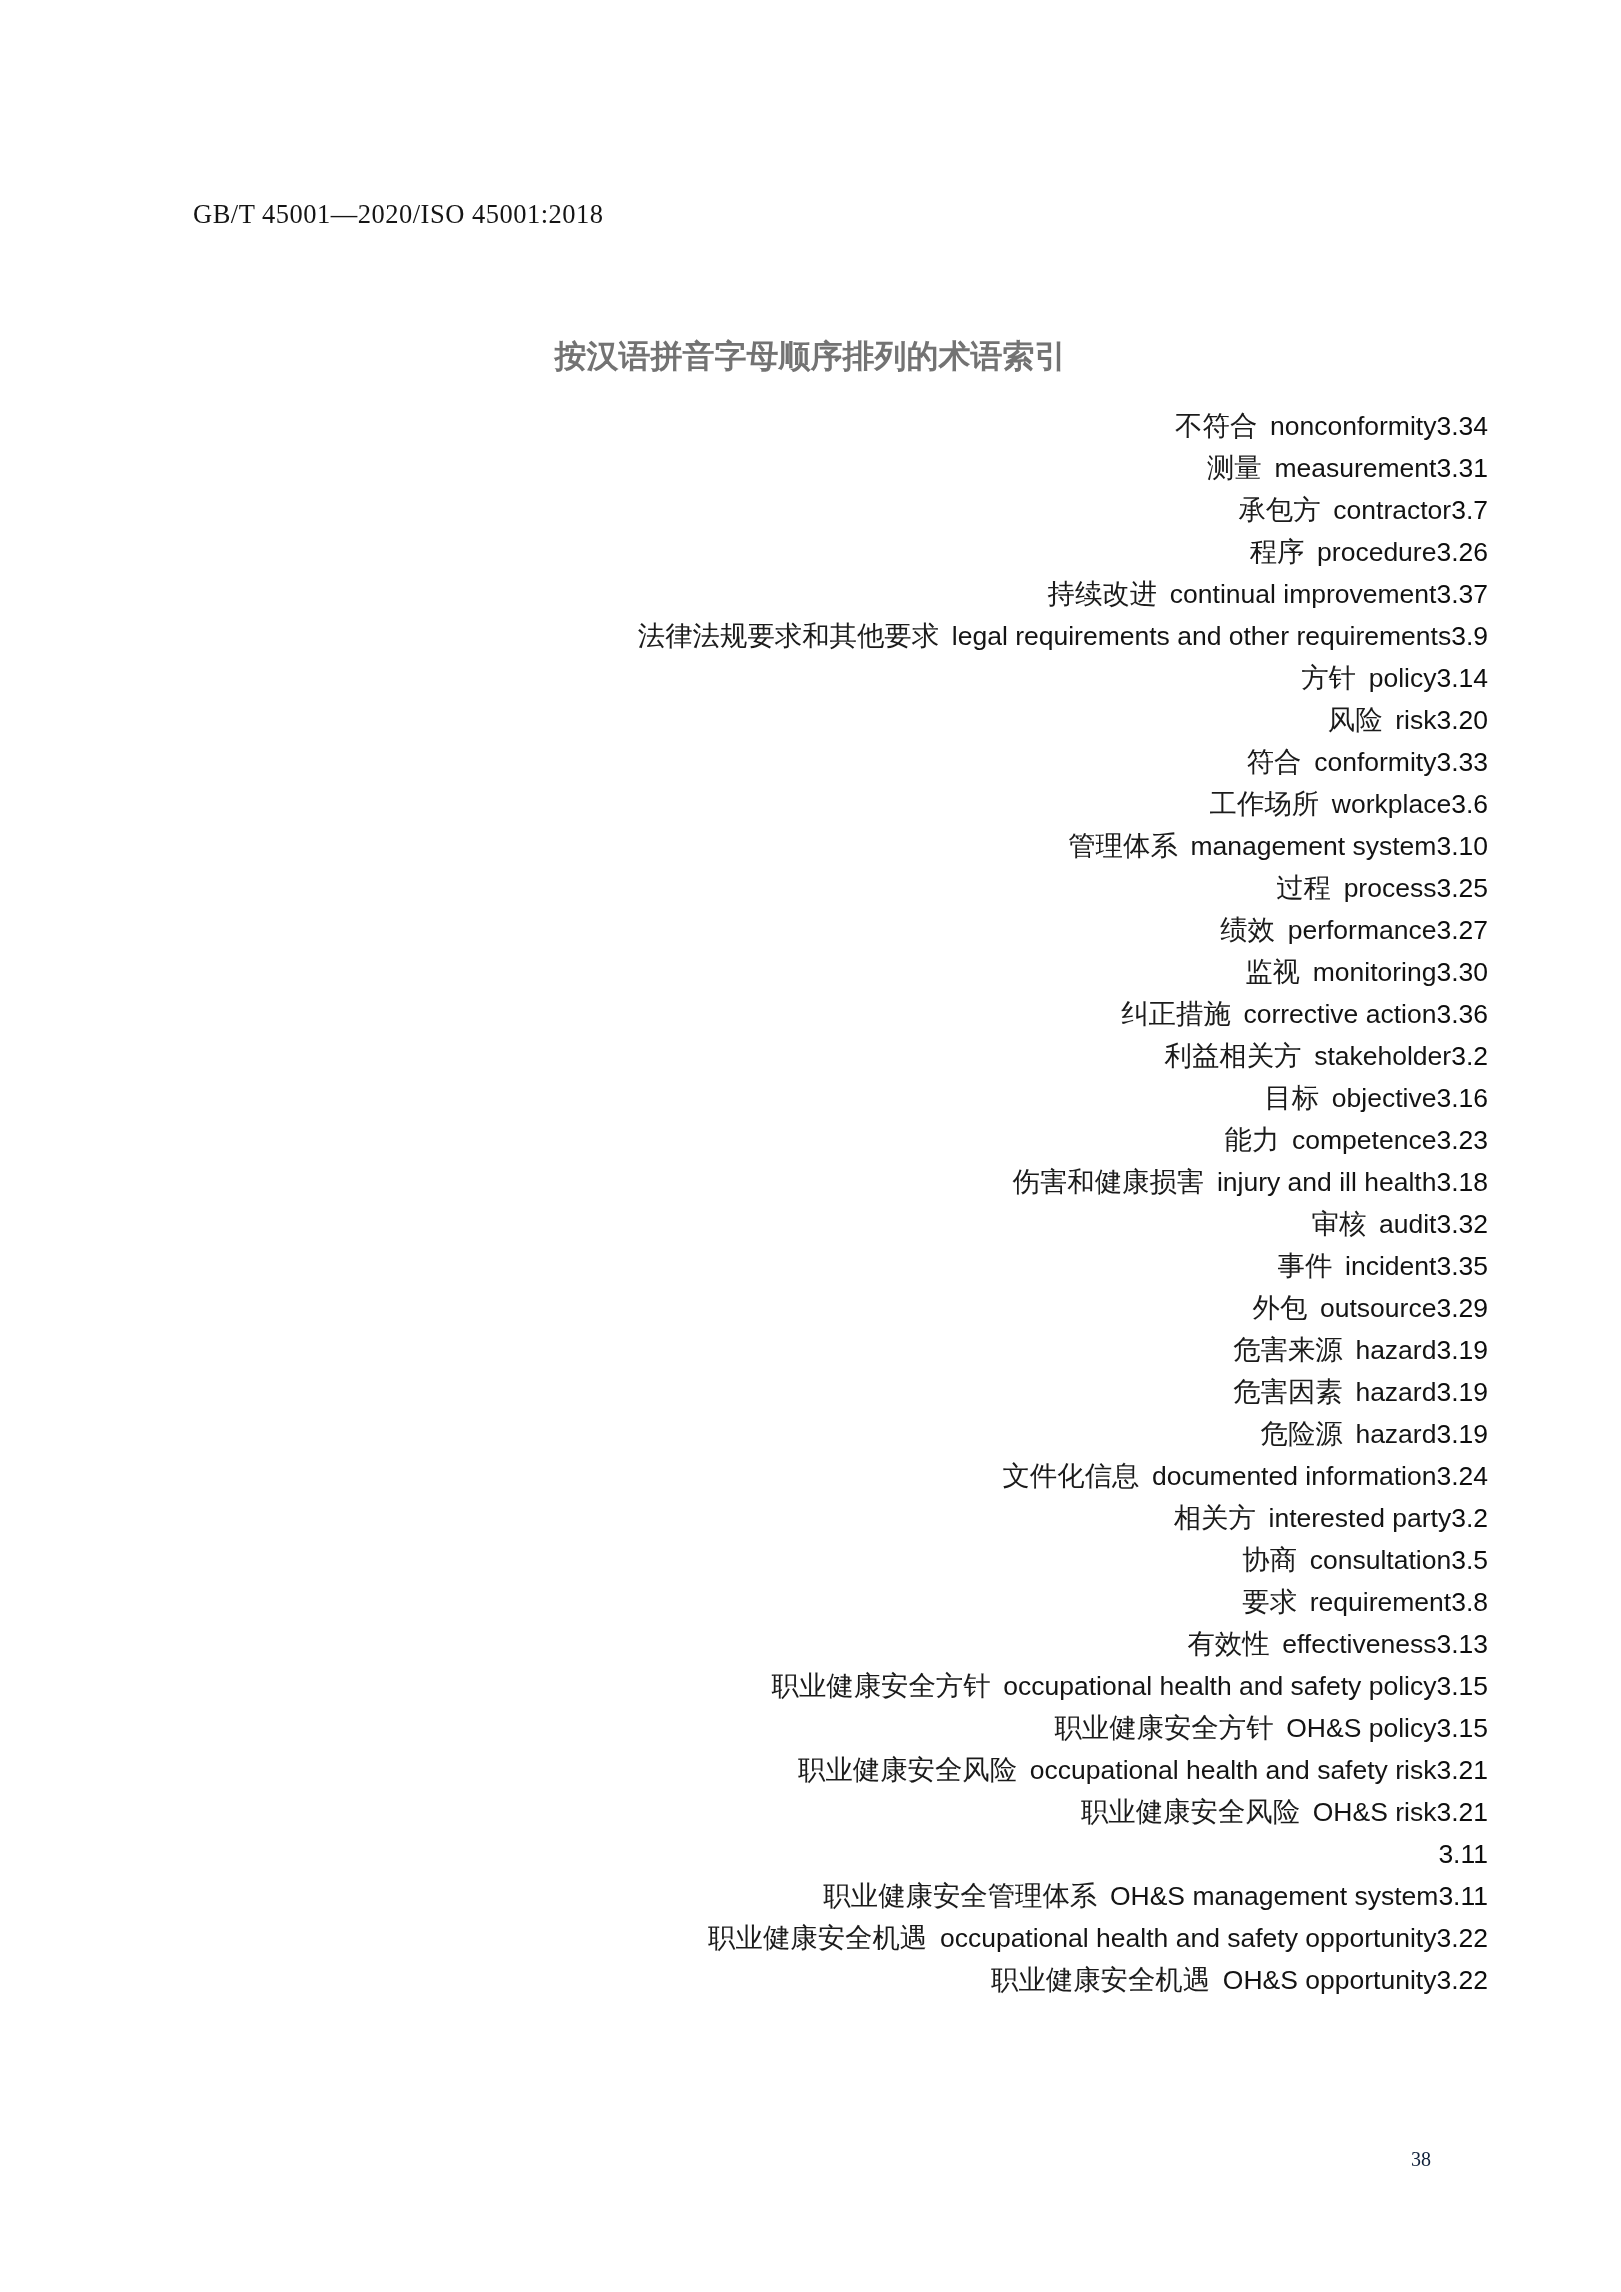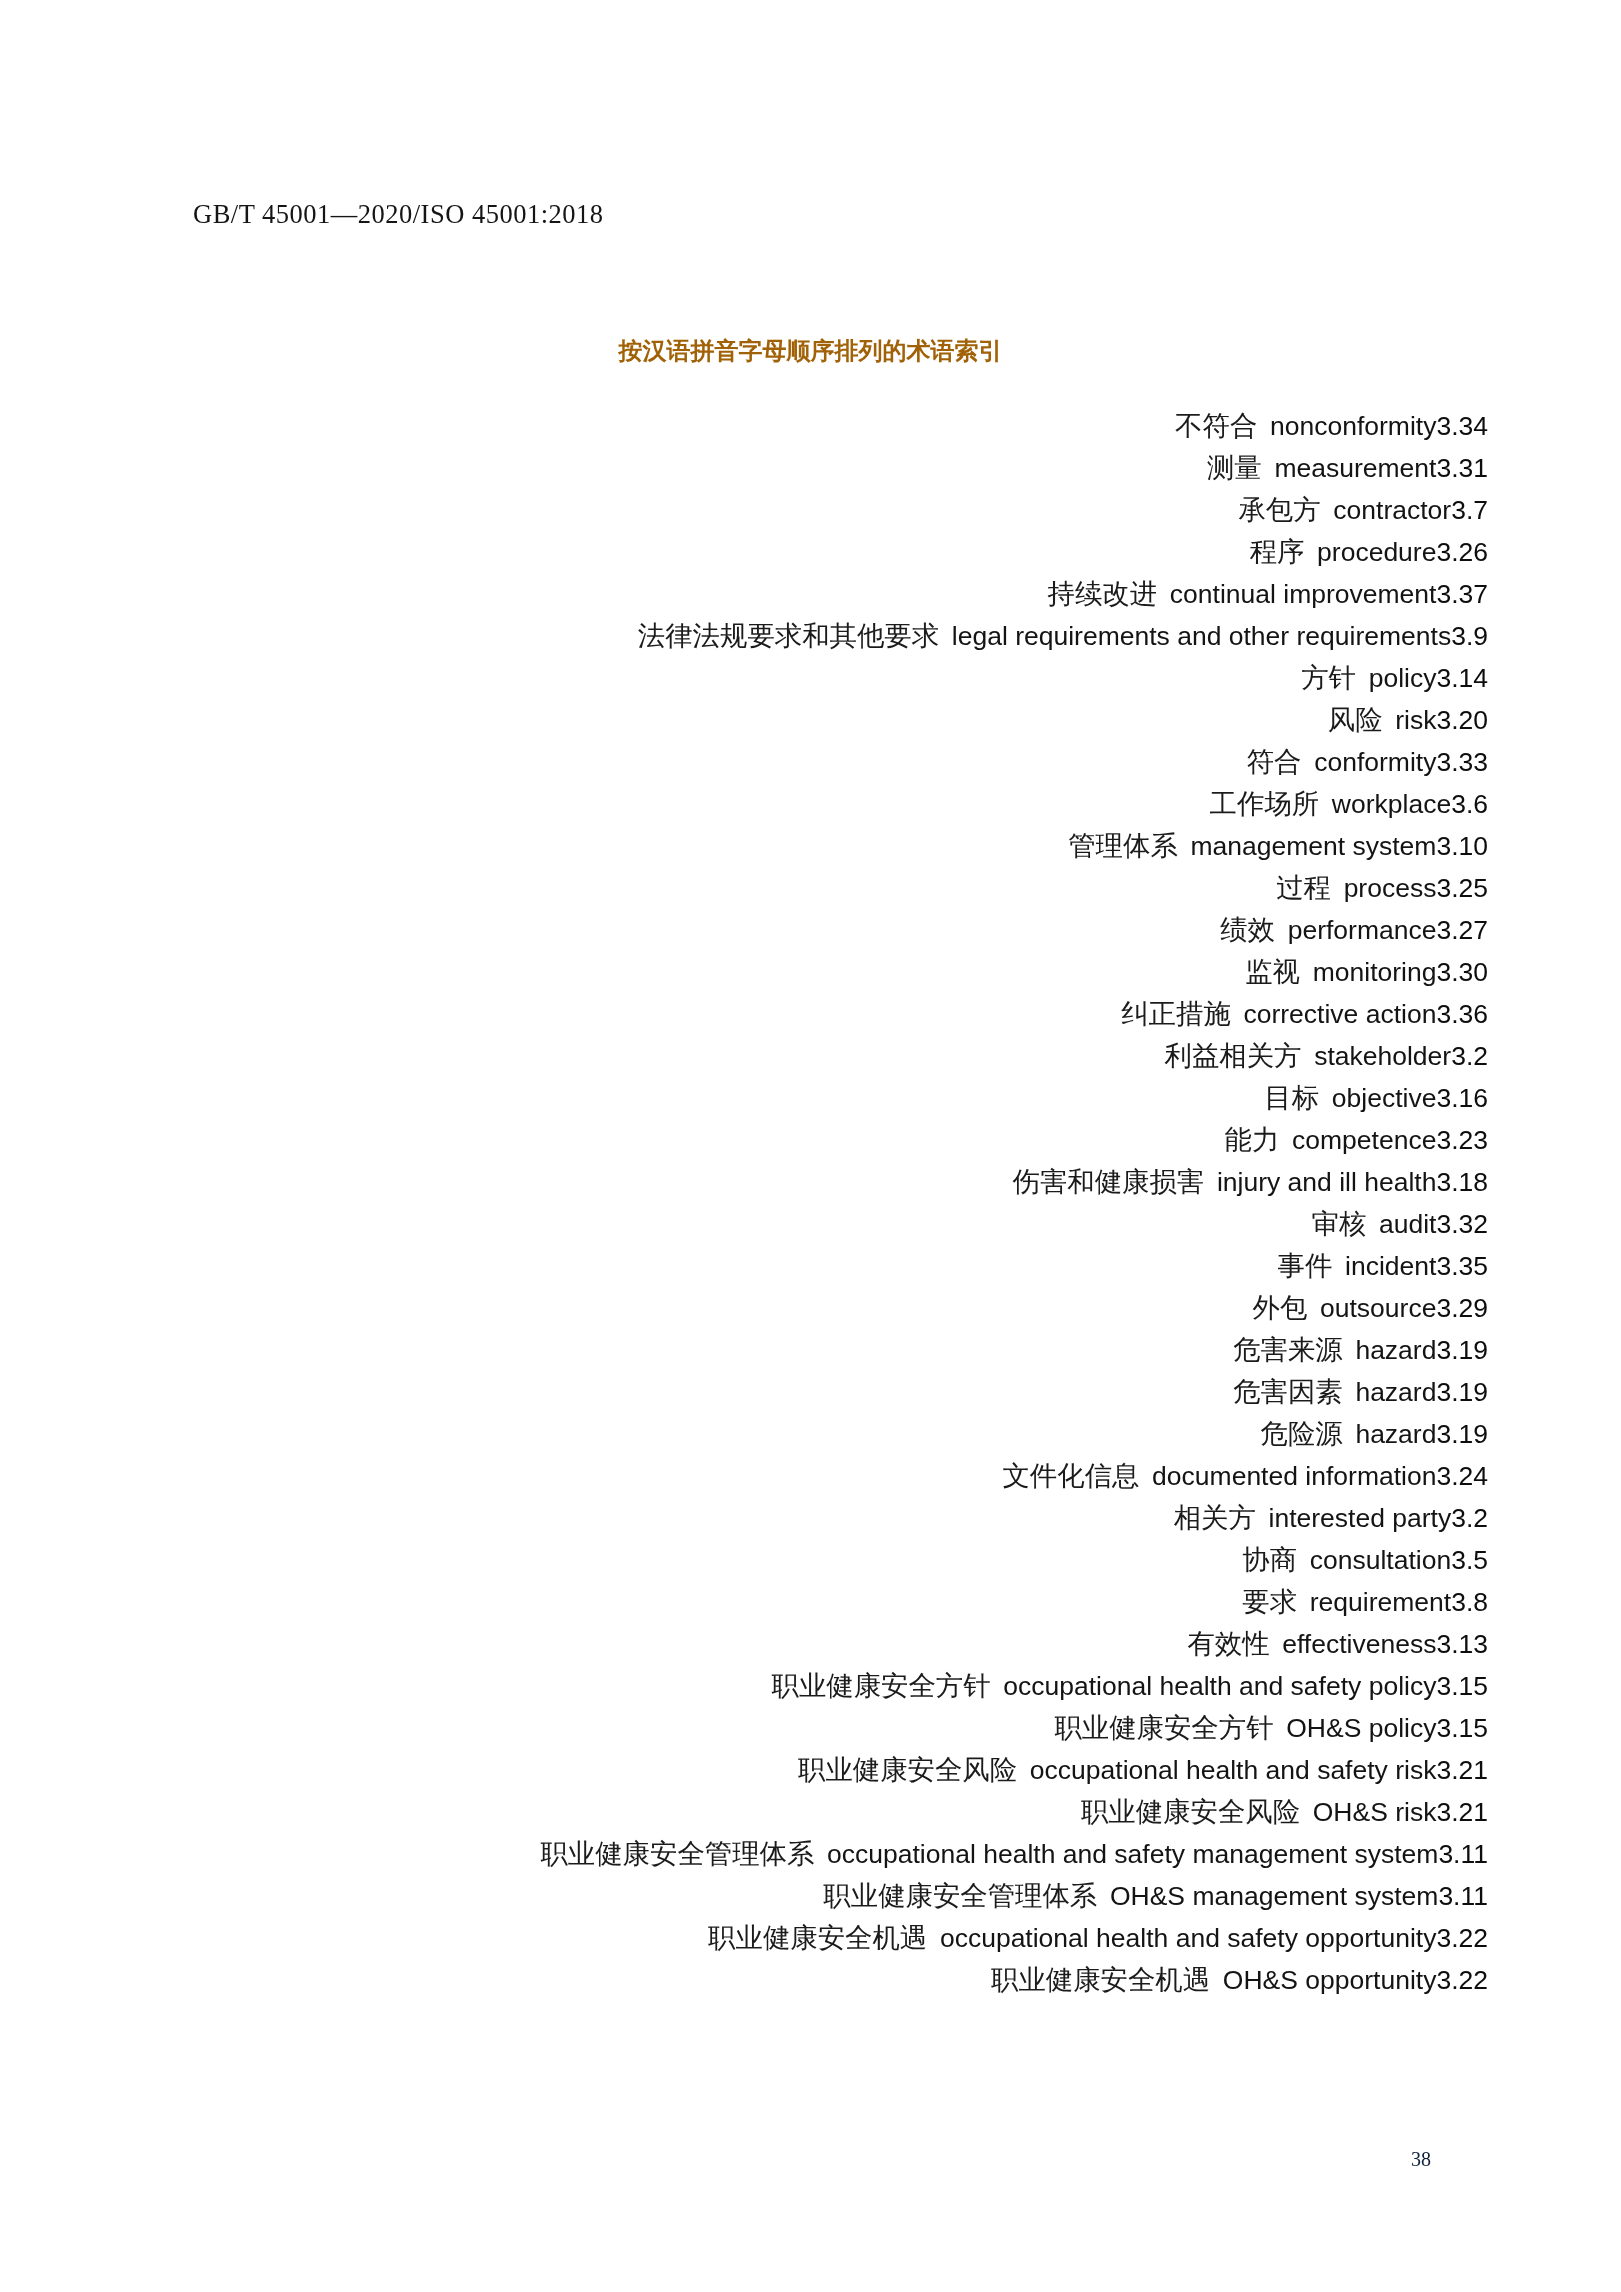--- a/index.html
+++ b/index.html
@@ -27,23 +27,23 @@
     white-space: nowrap;
   }
   .doc-title {
     position: absolute;
     top: 335px;
     left: 0;
     width: 100%;
     margin: 0;
     text-align: center;
     font-family: "Liberation Sans", "DejaVu Sans", sans-serif;
-    font-size: 24px;
+    font-size: 32px;
     font-weight: 700;
-    color: #a16207;
+    color: #737373;
   }
   .index-list {
     position: absolute;
     top: 405px;
     left: 169px;
     right: 133px;
   }
   .index-row {
     height: 42px;
     display: flex;
@@ -218,21 +218,20 @@
       </div>
       <div class="index-row">
         <span class="term"><span class="zh">职业健康安全风险</span><span class="en">occupational health and safety risk</span></span>
         <span class="ref">3.21</span>
       </div>
       <div class="index-row">
         <span class="term"><span class="zh">职业健康安全风险</span><span class="en">OH&amp;S risk</span></span>
         <span class="ref">3.21</span>
       </div>
       <div class="index-row">
-        <span class="term"><span class="zh">职业健康安全管理体系</span><span class="en">occupational health and safety management system</span></span>
         <span class="ref">3.11</span>
       </div>
       <div class="index-row">
         <span class="term"><span class="zh">职业健康安全管理体系</span><span class="en">OH&amp;S management system</span></span>
         <span class="ref">3.11</span>
       </div>
       <div class="index-row">
         <span class="term"><span class="zh">职业健康安全机遇</span><span class="en">occupational health and safety opportunity</span></span>
         <span class="ref">3.22</span>
       </div>

